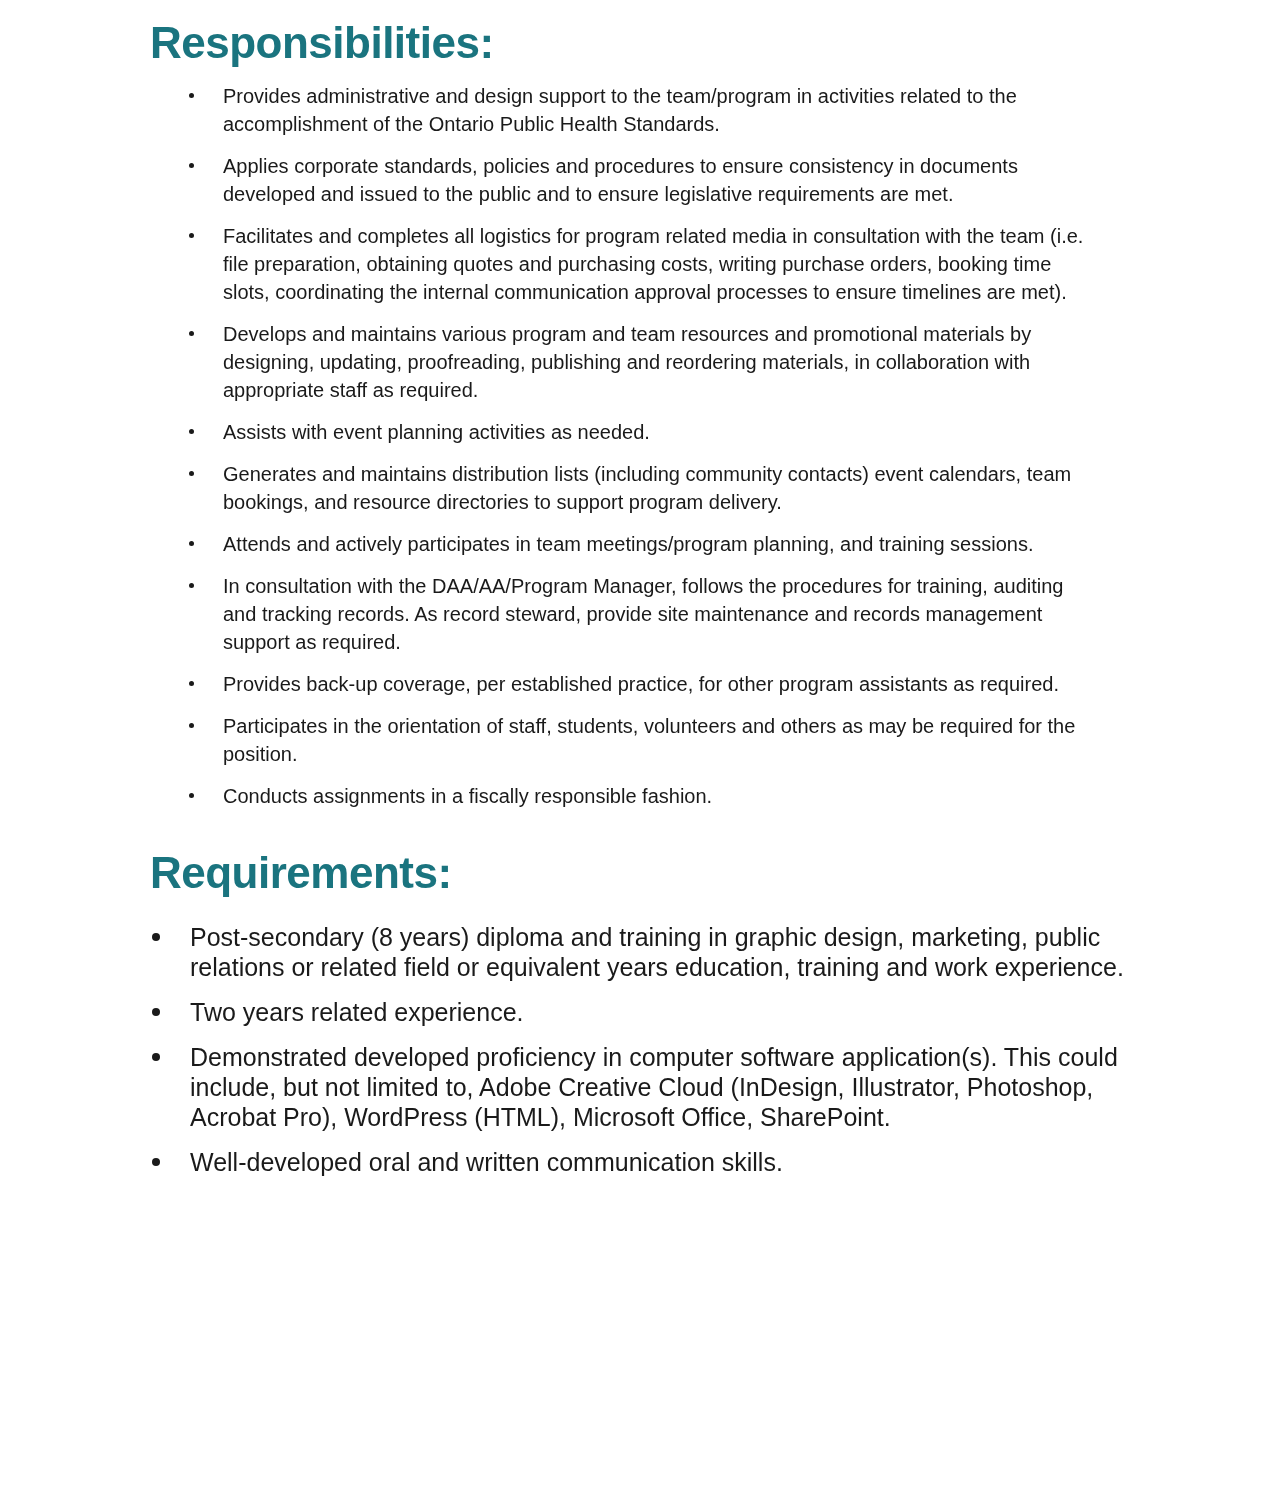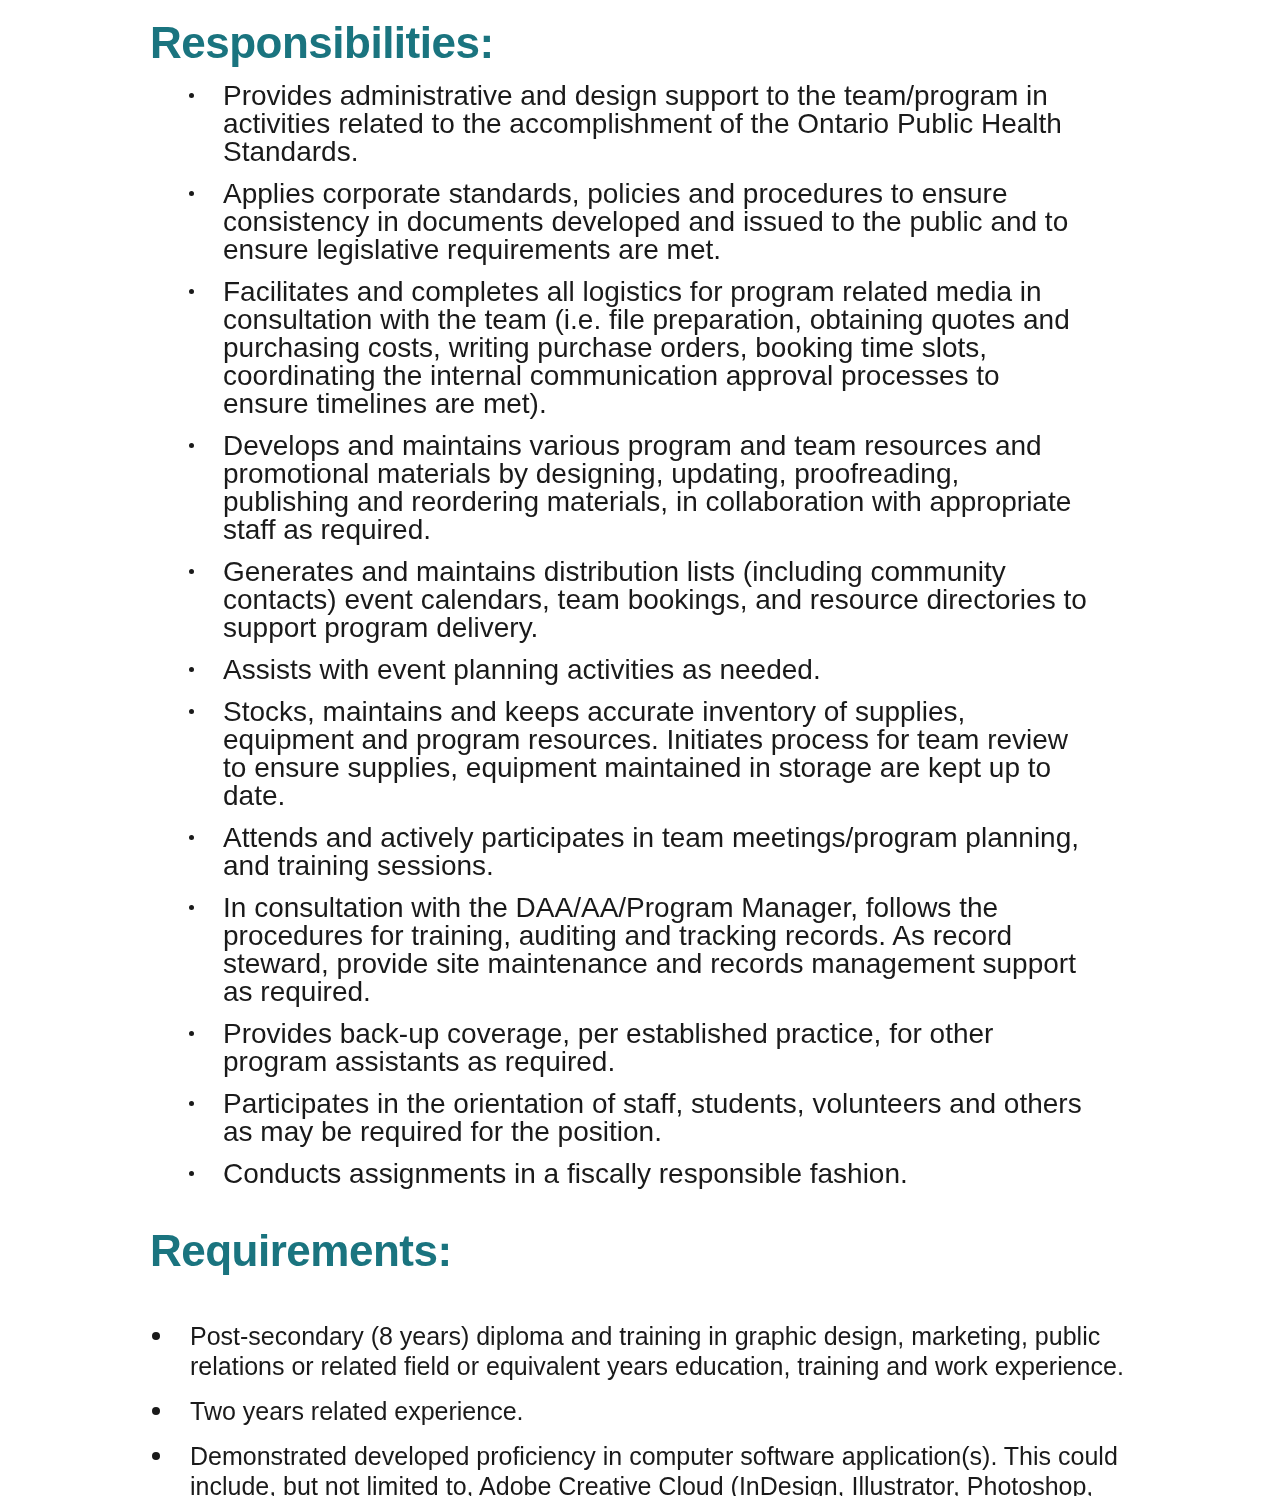--- a/index.html
+++ b/index.html
@@ -25,42 +25,42 @@
   .section-heading {
     margin: 0 0 14px 0;
     font-family: "Liberation Sans", "DejaVu Sans", sans-serif;
     font-weight: 700;
     font-size: 44px;
     line-height: 50px;
     letter-spacing: -0.5px;
     color: var(--accent);
   }
   .section-heading.second {
-    margin: 38px 0 45px 0;
+    margin: 38px 0 24px 0;
   }
   ul.bullet-list {
     margin: 0;
     padding: 0;
     list-style: none;
   }
   ul.bullet-list li {
     position: relative;
   }
   ul.bullet-list li:last-child { margin-bottom: 0; }
   ul.bullet-list li::before {
     content: "";
     position: absolute;
     border-radius: 50%;
     background: var(--ink);
   }
   
   ul.resp-list li {
     padding-left: 73px;
     max-width: 939px;      
-    font-size: 28px;
+    font-size: 20px;
     line-height: 28px;
     margin-bottom: 14px;
   }
   ul.resp-list li::before {
     left: 39px;
     top: 11px;
     width: 5px;
     height: 5px;
   }
   
@@ -83,23 +83,22 @@
 
 <div class="doc">
 
   <h1 class="section-heading">Responsibilities:</h1>
 
   <ul class="bullet-list resp-list">
       <li>Provides administrative and design support to the team/program in activities related to the accomplishment of the Ontario Public Health Standards.</li>
       <li>Applies corporate standards, policies and procedures to ensure consistency in documents developed and issued to the public and to ensure legislative requirements are met.</li>
       <li>Facilitates and completes all logistics for program related media in consultation with the team (i.e. file preparation, obtaining quotes and purchasing costs, writing purchase orders, booking time slots, coordinating the internal communication approval processes to ensure timelines are met).</li>
       <li>Develops and maintains various program and team resources and promotional materials by designing, updating, proofreading, publishing and reordering materials, in collaboration with appropriate staff as required.</li>
+      <li>Assists with event planning activities as needed.</li>
       <li>Generates and maintains distribution lists (including community contacts) event calendars, team bookings, and resource directories to support program delivery.</li>
-      <li>Assists with event planning activities as needed.</li>
-      <li>Stocks, maintains and keeps accurate inventory of supplies, equipment and program resources. Initiates process for team review to ensure supplies, equipment maintained in storage are kept up to date.</li>
       <li>Attends and actively participates in team meetings/program planning, and training sessions.</li>
       <li>In consultation with the DAA/AA/Program Manager, follows the procedures for training, auditing and tracking records. As record steward, provide site maintenance and records management support as required.</li>
       <li>Provides back-up coverage, per established practice, for other program assistants as required.</li>
       <li>Participates in the orientation of staff, students, volunteers and others as may be required for the position.</li>
       <li>Conducts assignments in a fiscally responsible fashion.</li>
     </ul>
 
   <h1 class="section-heading second">Requirements:</h1>
 
   <ul class="bullet-list req-list">

